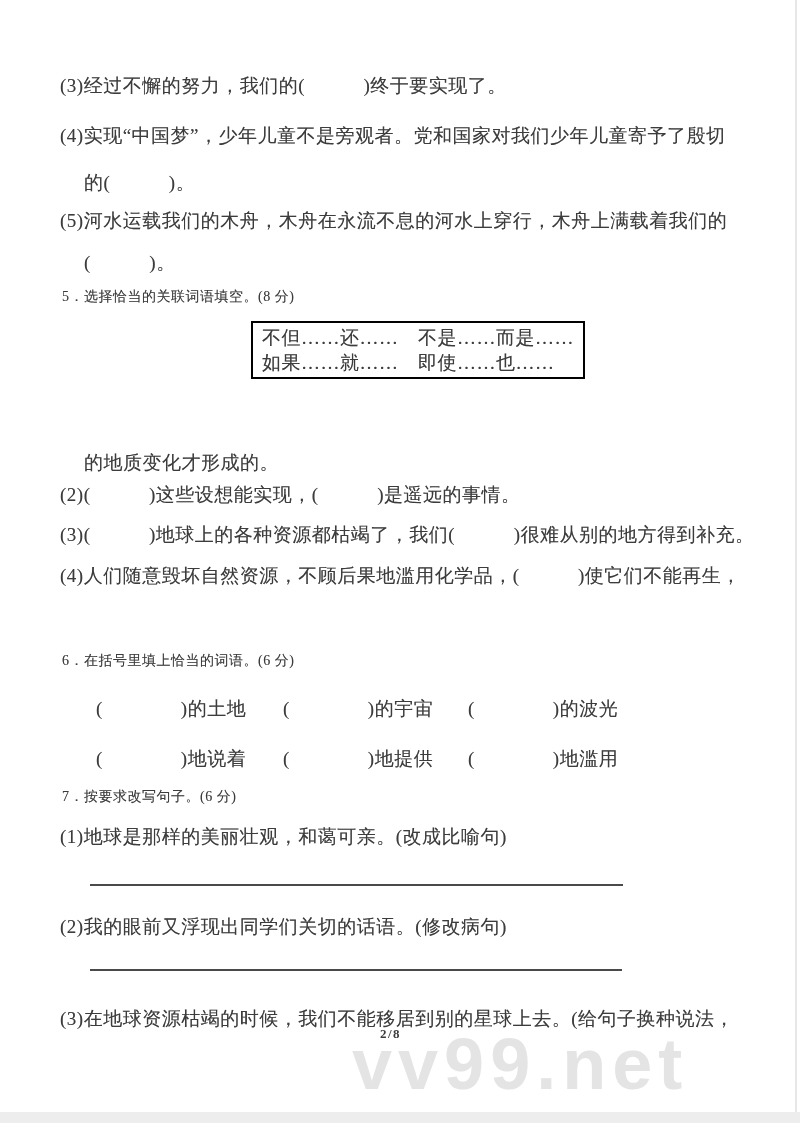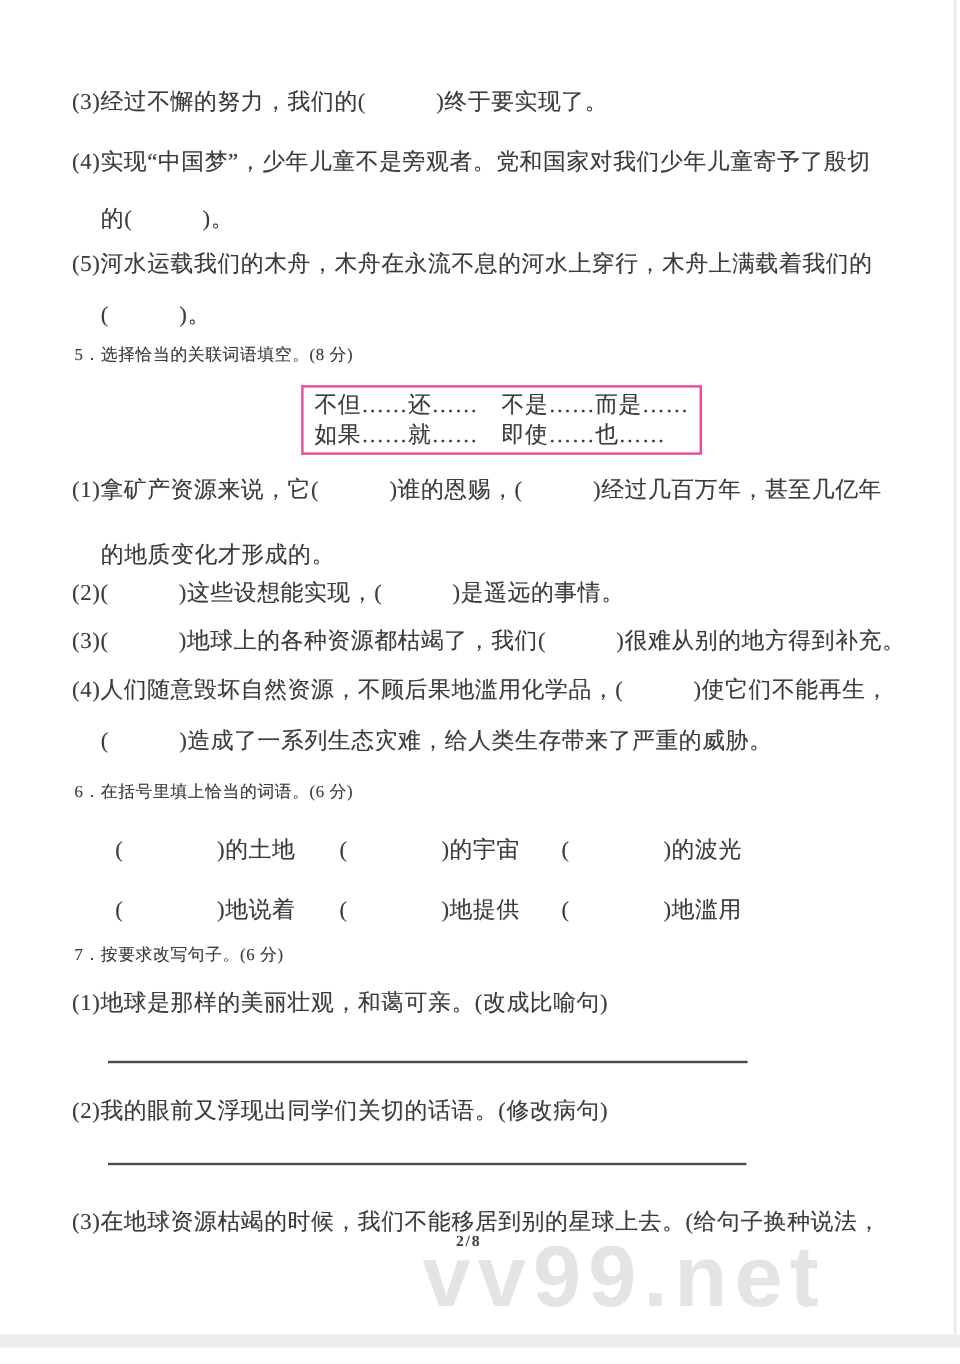--- a/index.html
+++ b/index.html
@@ -22,21 +22,21 @@
     letter-spacing: 0.5px;
     white-space: nowrap;
     color: #3c3c3c;
     text-shadow: 0 0 0.6px rgba(70,70,70,0.45);
     z-index: 2;
   }
   .heading { font-size: 14px; }
   .box {
     position: absolute;
     left: 251px; top: 321px;
-    border: 2px solid #ec4899;
+    border: 2px solid #000000;
     padding: 2px 9px;
     z-index: 2;
     background: transparent;
   }
   .box .box-line {
     position: static;
     display: block;
     font-size: 19px;
     line-height: 25px;
     letter-spacing: 0.5px;
@@ -96,26 +96,24 @@
   <div class="line" style="left:60px; top:209px">(5)河水运载我们的木舟，木舟在永流不息的河水上穿行，木舟上满载着我们的</div>
   <div class="line" style="left:84px; top:251px">(　　　)。</div>
 
   <div class="line heading" style="left:62px; top:285px">5．选择恰当的关联词语填空。(8 分)</div>
 
   <div class="box">
     <span class="box-line">不但……还……　不是……而是……</span>
     <span class="box-line">如果……就……　即使……也……</span>
   </div>
 
-  <div class="line" style="left:60px; top:397px">(1)拿矿产资源来说，它(　　　)谁的恩赐，(　　　)经过几百万年，甚至几亿年</div>
   <div class="line" style="left:84px; top:451px">的地质变化才形成的。</div>
   <div class="line" style="left:60px; top:483px">(2)(　　　)这些设想能实现，(　　　)是遥远的事情。</div>
   <div class="line" style="left:60px; top:523px">(3)(　　　)地球上的各种资源都枯竭了，我们(　　　)很难从别的地方得到补充。</div>
   <div class="line" style="left:60px; top:564px">(4)人们随意毁坏自然资源，不顾后果地滥用化学品，(　　　)使它们不能再生，</div>
-  <div class="line" style="left:84px; top:606px">(　　　)造成了一系列生态灾难，给人类生存带来了严重的威胁。</div>
 
   <div class="line heading" style="left:62px; top:649px">6．在括号里填上恰当的词语。(6 分)</div>
   <div class="line" style="left:96px;  top:697px">(　　　　)的土地</div>
   <div class="line" style="left:283px; top:697px">(　　　　)的宇宙</div>
   <div class="line" style="left:468px; top:697px">(　　　　)的波光</div>
   <div class="line" style="left:96px;  top:747px">(　　　　)地说着</div>
   <div class="line" style="left:283px; top:747px">(　　　　)地提供</div>
   <div class="line" style="left:468px; top:747px">(　　　　)地滥用</div>
 
   <div class="line heading" style="left:62px; top:785px">7．按要求改写句子。(6 分)</div>

